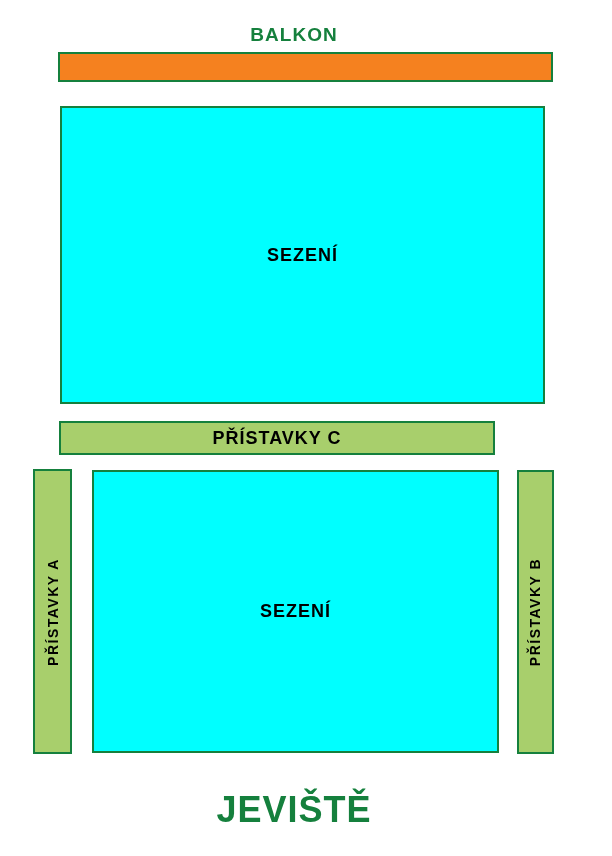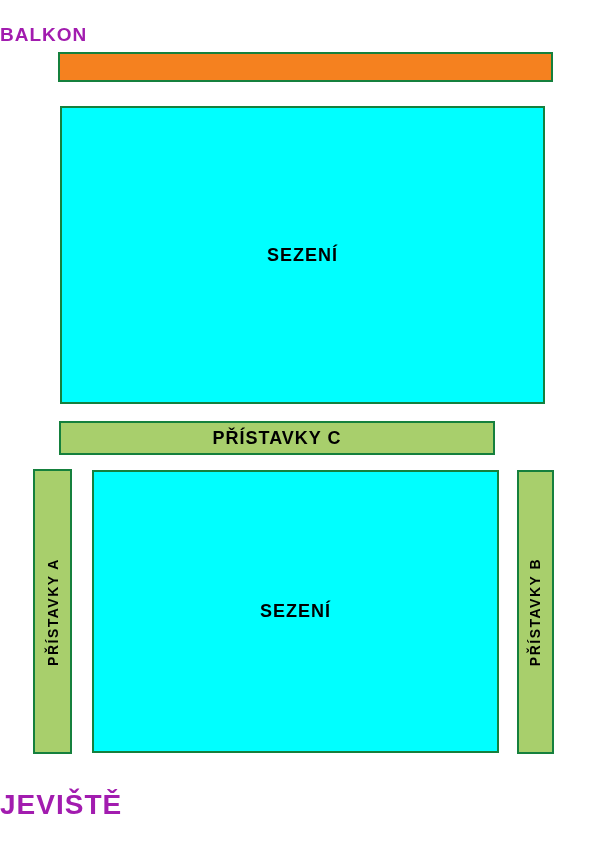--- a/index.html
+++ b/index.html
@@ -32,33 +32,33 @@
   }
   .shape-label.vertical {
     transform: rotate(-90deg);
     font-size: 14px;
     letter-spacing: 1.5px;
   }
   .floating-label {
     position: absolute;
     left: 0;
     right: 24px;
-    text-align: left;
+    text-align: center;
     font-weight: bold;
-    color: #a21caf;
+    color: #15803d;
     white-space: nowrap;
   }
   .balcony-title {
     top: 24px;
     font-size: 19px;
     letter-spacing: 1px;
   }
   .stage-title {
     top: 789px;
-    font-size: 28px;
+    font-size: 36px;
     letter-spacing: 1px;
   }
   
   .balcony-bar   { left: 58px;  top: 52px;  width: 495px; height: 30px; }
   .seating-upper { left: 60px;  top: 106px; width: 485px; height: 298px; }
   .annex-c       { left: 59px;  top: 421px; width: 436px; height: 34px; }
   .annex-a       { left: 33px;  top: 469px; width: 39px;  height: 285px; }
   .annex-b       { left: 517px; top: 470px; width: 37px;  height: 284px; }
   .seating-lower { left: 92px;  top: 470px; width: 407px; height: 283px; }
 </style>

